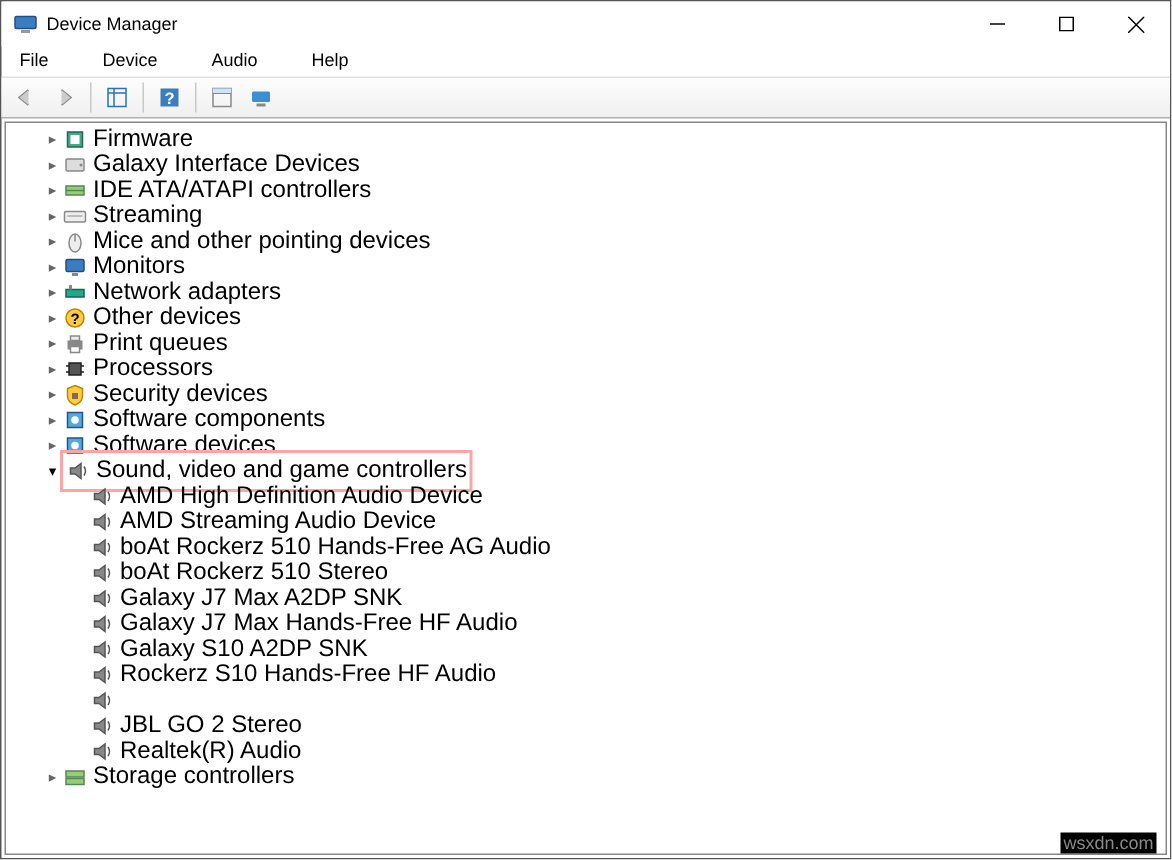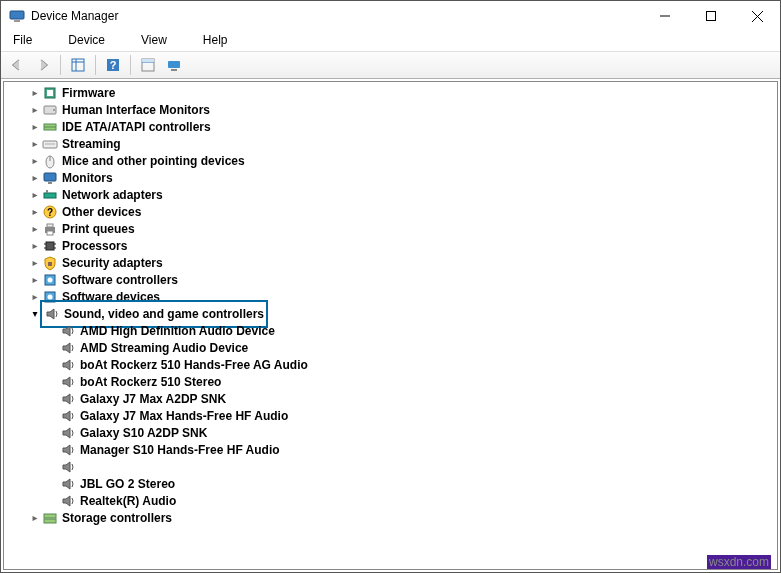--- a/index.html
+++ b/index.html
@@ -15,25 +15,25 @@
 .menu-item { padding: 2px 8px; font-size: 12px; }
 .toolbar { height: 28px; display: flex; align-items: center; padding: 2px 4px; border-top: 1px solid #e0e0e0; border-bottom: 1px solid #b0b0b0; gap: 2px; background: linear-gradient(#fdfdfd,#f0f0f0); }
 .tb-btn { width: 24px; height: 24px; display: flex; align-items: center; justify-content: center; border: 1px solid transparent; }
 .tb-sep { width: 1px; height: 20px; background: #c8c8c8; margin: 0 3px; }
 .content { flex: 1; display: flex; border: 1px solid #888; margin: 2px; overflow: hidden; }
 .tree { flex: 1; overflow-y: scroll; padding: 2px 0 2px 6px; }
 .node { display: flex; align-items: center; height: 17px; padding: 0; white-space: nowrap; }
 .arrow { width: 14px; display: inline-flex; justify-content: center; color: #666; font-size: 10px; }
 .arrow.down { color: #000; }
 .ico { width: 16px; height: 16px; display: inline-flex; align-items: center; justify-content: center; margin-right: 4px; }
-.label { font-size: 12px; font-weight: bold; }
-.highlight { border: 2px solid #0369a1; padding: 12px 2px; margin-left: -2px; margin-right: -2px; }
+.label { font-size: 16px; }
+.highlight { border: 2px solid #fca5a5; padding: 12px 2px; margin-left: -2px; margin-right: -2px; }
 .child { padding-left: 50px; }
 .cat { padding-left: 18px; }
-.watermark { position: absolute; bottom: 4px; right: 10px; color: #888; font-size: 12px; background: #4c1d95; padding: 0 2px; }
+.watermark { position: absolute; bottom: 4px; right: 10px; color: #888; font-size: 12px; background: #000000; padding: 0 2px; }
 svg { display: block; }
 </style>
 </head>
 <body>
 
 <div class="window">
 
   <div class="titlebar">
     <span class="titlebar-icon">
       <svg width="16" height="16" viewBox="0 0 16 16">
@@ -57,21 +57,21 @@
         <svg width="11" height="11">
           <line x1="0" y1="0" x2="11" y2="11" stroke="#000"></line>
           <line x1="11" y1="0" x2="0" y2="11" stroke="#000"></line>
         </svg>
       </div>
   </div>
 
   <div class="menubar">
     <span class="menu-item">File</span>
     <span class="menu-item">Device</span>
-    <span class="menu-item">View</span>
+    <span class="menu-item">Audio</span>
     <span class="menu-item">Help</span>
   </div>
 
   <div class="toolbar">
     <div class="tb-btn">
         <svg width="16" height="16">
           <path d="M10 3 L4 8 L10 13" fill="none" stroke="#888" stroke-width="1.5"></path>
           <path d="M10 3 L4 8 L10 13 Z" fill="#ccc"></path>
         </svg>
       </div>
@@ -125,21 +125,21 @@
           <span class="label">Firmware</span>
         </div>
         <div class="node cat">
           <span class="arrow">▸</span>
           <span class="ico">
             <svg width="16" height="16" viewBox="0 0 16 16">
               <rect x="2" y="4" width="12" height="8" rx="1" fill="#ddd" stroke="#888"></rect>
               <circle cx="12" cy="8" r="1" fill="#888"></circle>
             </svg>
           </span>
-          <span class="label">Human Interface Monitors</span>
+          <span class="label">Galaxy Interface Devices</span>
         </div>
         <div class="node cat">
           <span class="arrow">▸</span>
           <span class="ico">
             <svg width="16" height="16" viewBox="0 0 16 16">
               <rect x="2" y="5" width="12" height="6" fill="#9c7" stroke="#585"></rect>
               <line x1="2" y1="8" x2="14" y2="8" stroke="#585"></line>
             </svg>
           </span>
           <span class="label">IDE ATA/ATAPI controllers</span>
@@ -219,31 +219,31 @@
           <span class="label">Processors</span>
         </div>
         <div class="node cat">
           <span class="arrow">▸</span>
           <span class="ico">
             <svg width="16" height="16" viewBox="0 0 16 16">
               <path d="M8 2 L13 4 L13 9 Q13 13 8 15 Q3 13 3 9 L3 4 Z" fill="#fc4" stroke="#b80"></path>
               <rect x="6" y="7" width="4" height="4" fill="#865"></rect>
             </svg>
           </span>
-          <span class="label">Security adapters</span>
+          <span class="label">Security devices</span>
         </div>
         <div class="node cat">
           <span class="arrow">▸</span>
           <span class="ico">
             <svg width="16" height="16" viewBox="0 0 16 16">
               <rect x="3" y="3" width="10" height="10" fill="#5ad" stroke="#258"></rect>
               <circle cx="8" cy="8" r="2.5" fill="#fff"></circle>
             </svg>
           </span>
-          <span class="label">Software controllers</span>
+          <span class="label">Software components</span>
         </div>
         <div class="node cat">
           <span class="arrow">▸</span>
           <span class="ico">
             <svg width="16" height="16" viewBox="0 0 16 16">
               <rect x="3" y="3" width="10" height="10" fill="#5ad" stroke="#258"></rect>
               <circle cx="8" cy="8" r="2.5" fill="#fff"></circle>
             </svg>
           </span>
           <span class="label">Software devices</span>
@@ -323,21 +323,21 @@
           </span>
           <span class="label">Galaxy S10 A2DP SNK</span>
         </div>
         <div class="node child">
           <span class="ico">
             <svg width="16" height="16" viewBox="0 0 16 16">
               <path d="M3 6 L6 6 L10 3 L10 13 L6 10 L3 10 Z" fill="#888" stroke="#555"></path>
               <path d="M12 5 Q14 8 12 11" fill="none" stroke="#555"></path>
             </svg>
           </span>
-          <span class="label">Manager S10 Hands-Free HF Audio</span>
+          <span class="label">Rockerz S10 Hands-Free HF Audio</span>
         </div>
         <div class="node child">
           <span class="ico">
             <svg width="16" height="16" viewBox="0 0 16 16">
               <path d="M3 6 L6 6 L10 3 L10 13 L6 10 L3 10 Z" fill="#888" stroke="#555"></path>
               <path d="M12 5 Q14 8 12 11" fill="none" stroke="#555"></path>
             </svg>
           </span>
         </div>
         <div class="node child">

